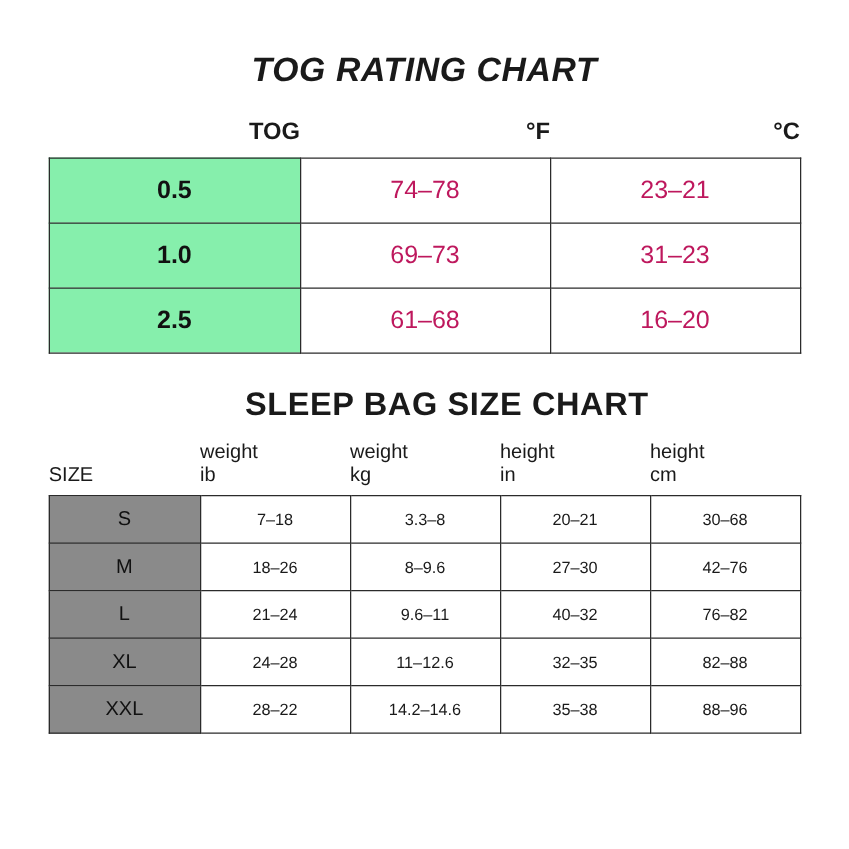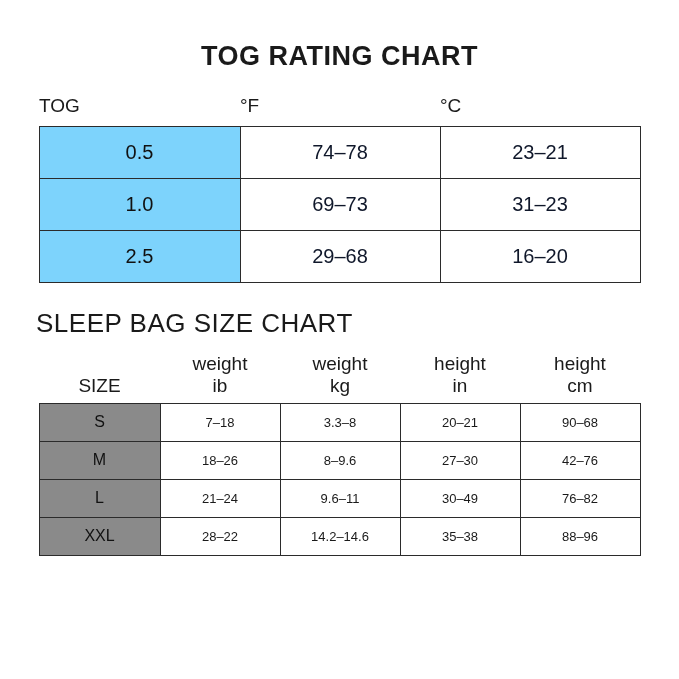--- a/index.html
+++ b/index.html
@@ -23,78 +23,79 @@
   }
 
   
   .tog-title {
     text-align: center;
     font-size: 27px;
     font-weight: bold;
     letter-spacing: 0.5px;
     margin: 42px 0 0 0;
     line-height: 1.1;
+    font-style: italic;
   }
 
   table {
     border-collapse: collapse;
     table-layout: fixed;
   }
 
   .tog-table {
     margin: 16px auto 0 auto;
     width: 601px;
   }
   .tog-table col.c-tog { width: 201px; }
   .tog-table col.c-f   { width: 200px; }
   .tog-table col.c-c   { width: 200px; }
 
   .tog-table th {
     font-size: 19px;
-    font-weight: normal;
-    text-align: left;
+    font-weight: bold;
+    text-align: right;
     padding: 7px 0 9px 0;
     border: none;
     color: #1a1a1a;
   }
   .tog-table td {
     border: 1px solid #2b2b2b;
     text-align: center;
     font-size: 20px;
     height: 49px;
-    color: #0f172a;
+    color: #be185d;
   }
   .tog-table td.shade {
-    background: #7dd3fc;
+    background: #86efac;
     color: #111111;
-    font-weight: normal;
+    font-weight: bold;
   }
 
   
   .size-title {
-    text-align: left;
+    text-align: center;
     font-size: 26px;
-    font-weight: normal;
+    font-weight: bold;
     letter-spacing: 0.5px;
     margin: 26px 0 0 0;
     line-height: 1.1;
     padding-left: 36px;
   }
 
   .size-table {
     margin: 12px auto 0 auto;
     width: 601px;
   }
   .size-table col.c-size { width: 121px; }
   .size-table col.c-col  { width: 120px; }
 
   .size-table th {
-    font-size: 19px;
+    font-size: 16px;
     font-weight: normal;
-    text-align: center;
+    text-align: left;
     vertical-align: bottom;
     padding: 4px 0 6px 0;
     border: none;
     line-height: 1.15;
     color: #1a1a1a;
   }
   .size-table th .sub {
     display: block;
   }
   .size-table td {
@@ -136,21 +137,21 @@
         <td>74–78</td>
         <td>23–21</td>
       </tr>
       <tr>
         <td class="shade">1.0</td>
         <td>69–73</td>
         <td>31–23</td>
       </tr>
       <tr>
         <td class="shade">2.5</td>
-        <td>29–68</td>
+        <td>61–68</td>
         <td>16–20</td>
       </tr>
     </tbody>
   </table>
 
   <h1 class="size-title">SLEEP BAG SIZE CHART</h1>
 
   <table class="size-table">
     <colgroup>
       <col class="c-size">
@@ -181,35 +182,42 @@
           <span class="sub">cm</span>
         </th>
       </tr>
     </thead>
     <tbody>
       <tr>
         <td class="shade">S</td>
         <td>7–18</td>
         <td>3.3–8</td>
         <td>20–21</td>
-        <td>90–68</td>
+        <td>30–68</td>
       </tr>
       <tr>
         <td class="shade">M</td>
         <td>18–26</td>
         <td>8–9.6</td>
         <td>27–30</td>
         <td>42–76</td>
       </tr>
       <tr>
         <td class="shade">L</td>
         <td>21–24</td>
         <td>9.6–11</td>
-        <td>30–49</td>
+        <td>40–32</td>
         <td>76–82</td>
+      </tr>
+      <tr>
+        <td class="shade">XL</td>
+        <td>24–28</td>
+        <td>11–12.6</td>
+        <td>32–35</td>
+        <td>82–88</td>
       </tr>
       <tr>
         <td class="shade">XXL</td>
         <td>28–22</td>
         <td>14.2–14.6</td>
         <td>35–38</td>
         <td>88–96</td>
       </tr>
     </tbody>
   </table>

